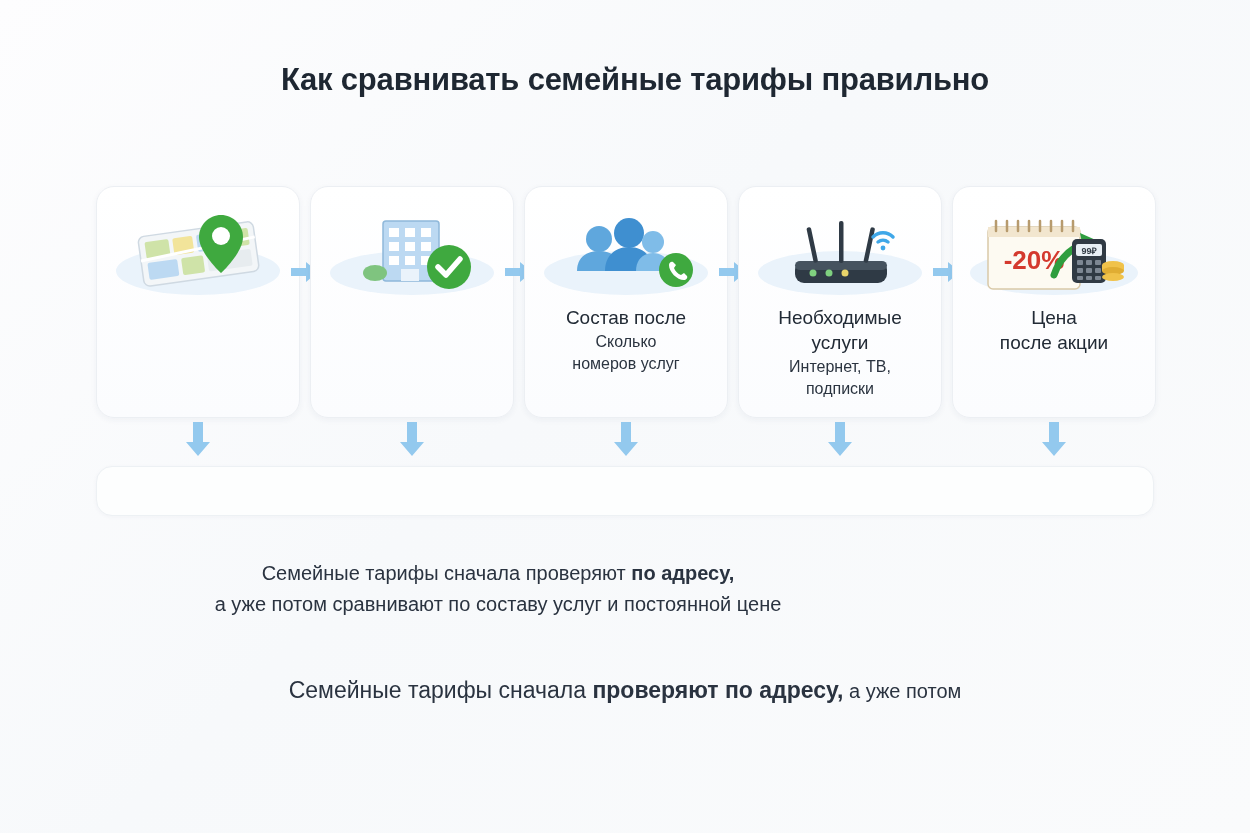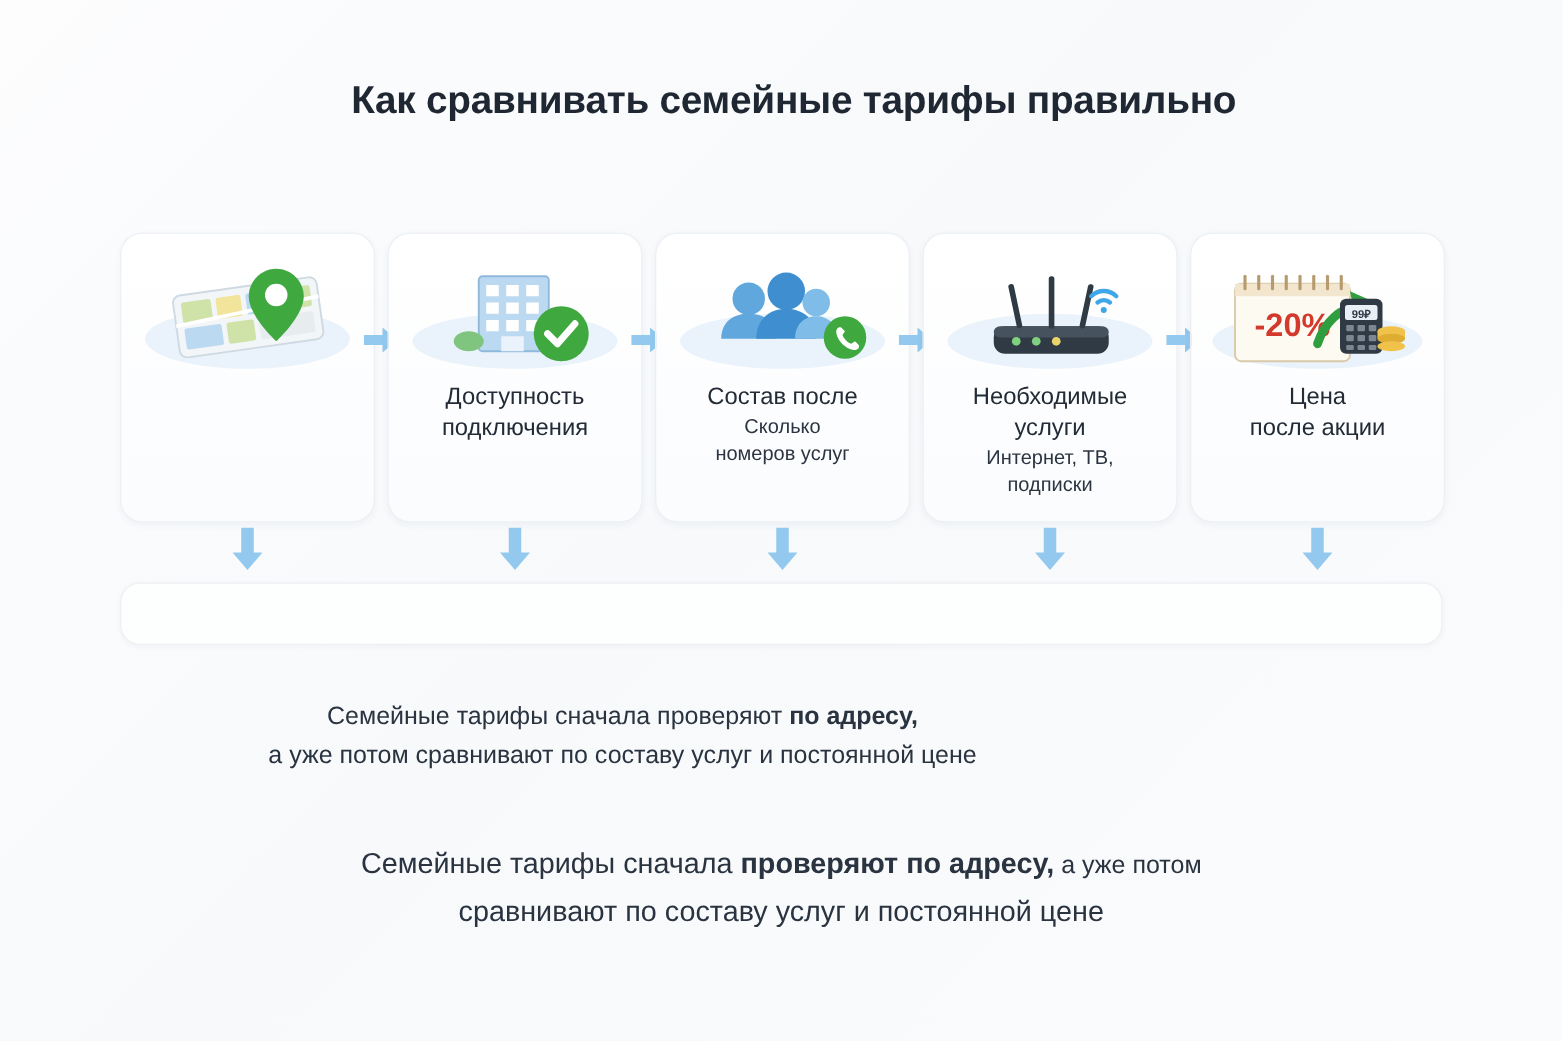--- a/index.html
+++ b/index.html
@@ -207,25 +207,20 @@
         <rect x="78" y="47" width="10" height="9" fill="#ffffff"></rect>
         <rect x="94" y="47" width="10" height="9" fill="#ffffff"></rect>
         <rect x="74" y="60" width="18" height="12" fill="#eaf3fb"></rect>
         <ellipse cx="48" cy="64" rx="12" ry="8" fill="#7fc47f"></ellipse>
         <g transform="translate(100,36)">
           <circle cx="22" cy="22" r="22" fill="#3fa93f"></circle>
           <path d="M11 22 L19 30 L33 14" stroke="#ffffff" stroke-width="5.5" fill="none" stroke-linecap="round" stroke-linejoin="round"></path>
         </g>
       </svg>
     </div>
-    <div class="labels">
-      <div class="lbl-main">Доступность
-подключения</div>
-      <div class="lbl-sub"></div>
-    </div>
   </div>
 
   <div class="arrow-h">
     <svg width="28" height="20" viewBox="0 0 28 20">
       <path d="M0 6 H15 V0 L27 10 L15 20 V14 H0 Z" fill="#93c9ee"></path>
     </svg>
   </div>
 
   <div class="card">
     <div class="icon-wrap">
@@ -373,13 +368,13 @@
     <svg width="24" height="34" viewBox="0 0 24 34">
         <path d="M7 0 H17 V20 H24 L12 34 L0 20 H7 Z" fill="#93c9ee"></path>
       </svg>
   </div>
 </div>
 
 <div class="panel"></div>
 
 <div class="caption-a"><span>Семейные тарифы сначала проверяют </span><span class="b">по адресу,</span><br><span>а уже потом сравнивают по составу услуг и постоянной цене</span></div>
 
-<div class="caption-b"><span>Семейные тарифы сначала </span><span class="b">проверяют по адресу,</span><span class="sm"> а уже потом</span><br><span>сравнивают по составу услуг и постоянной цене</span></div>
+<div class="caption-b"><span>Семейные тарифы сначала </span><span class="b">проверяют по адресу,</span><span class="sm"> а уже потом</span><br></div>
 
 </body></html>

